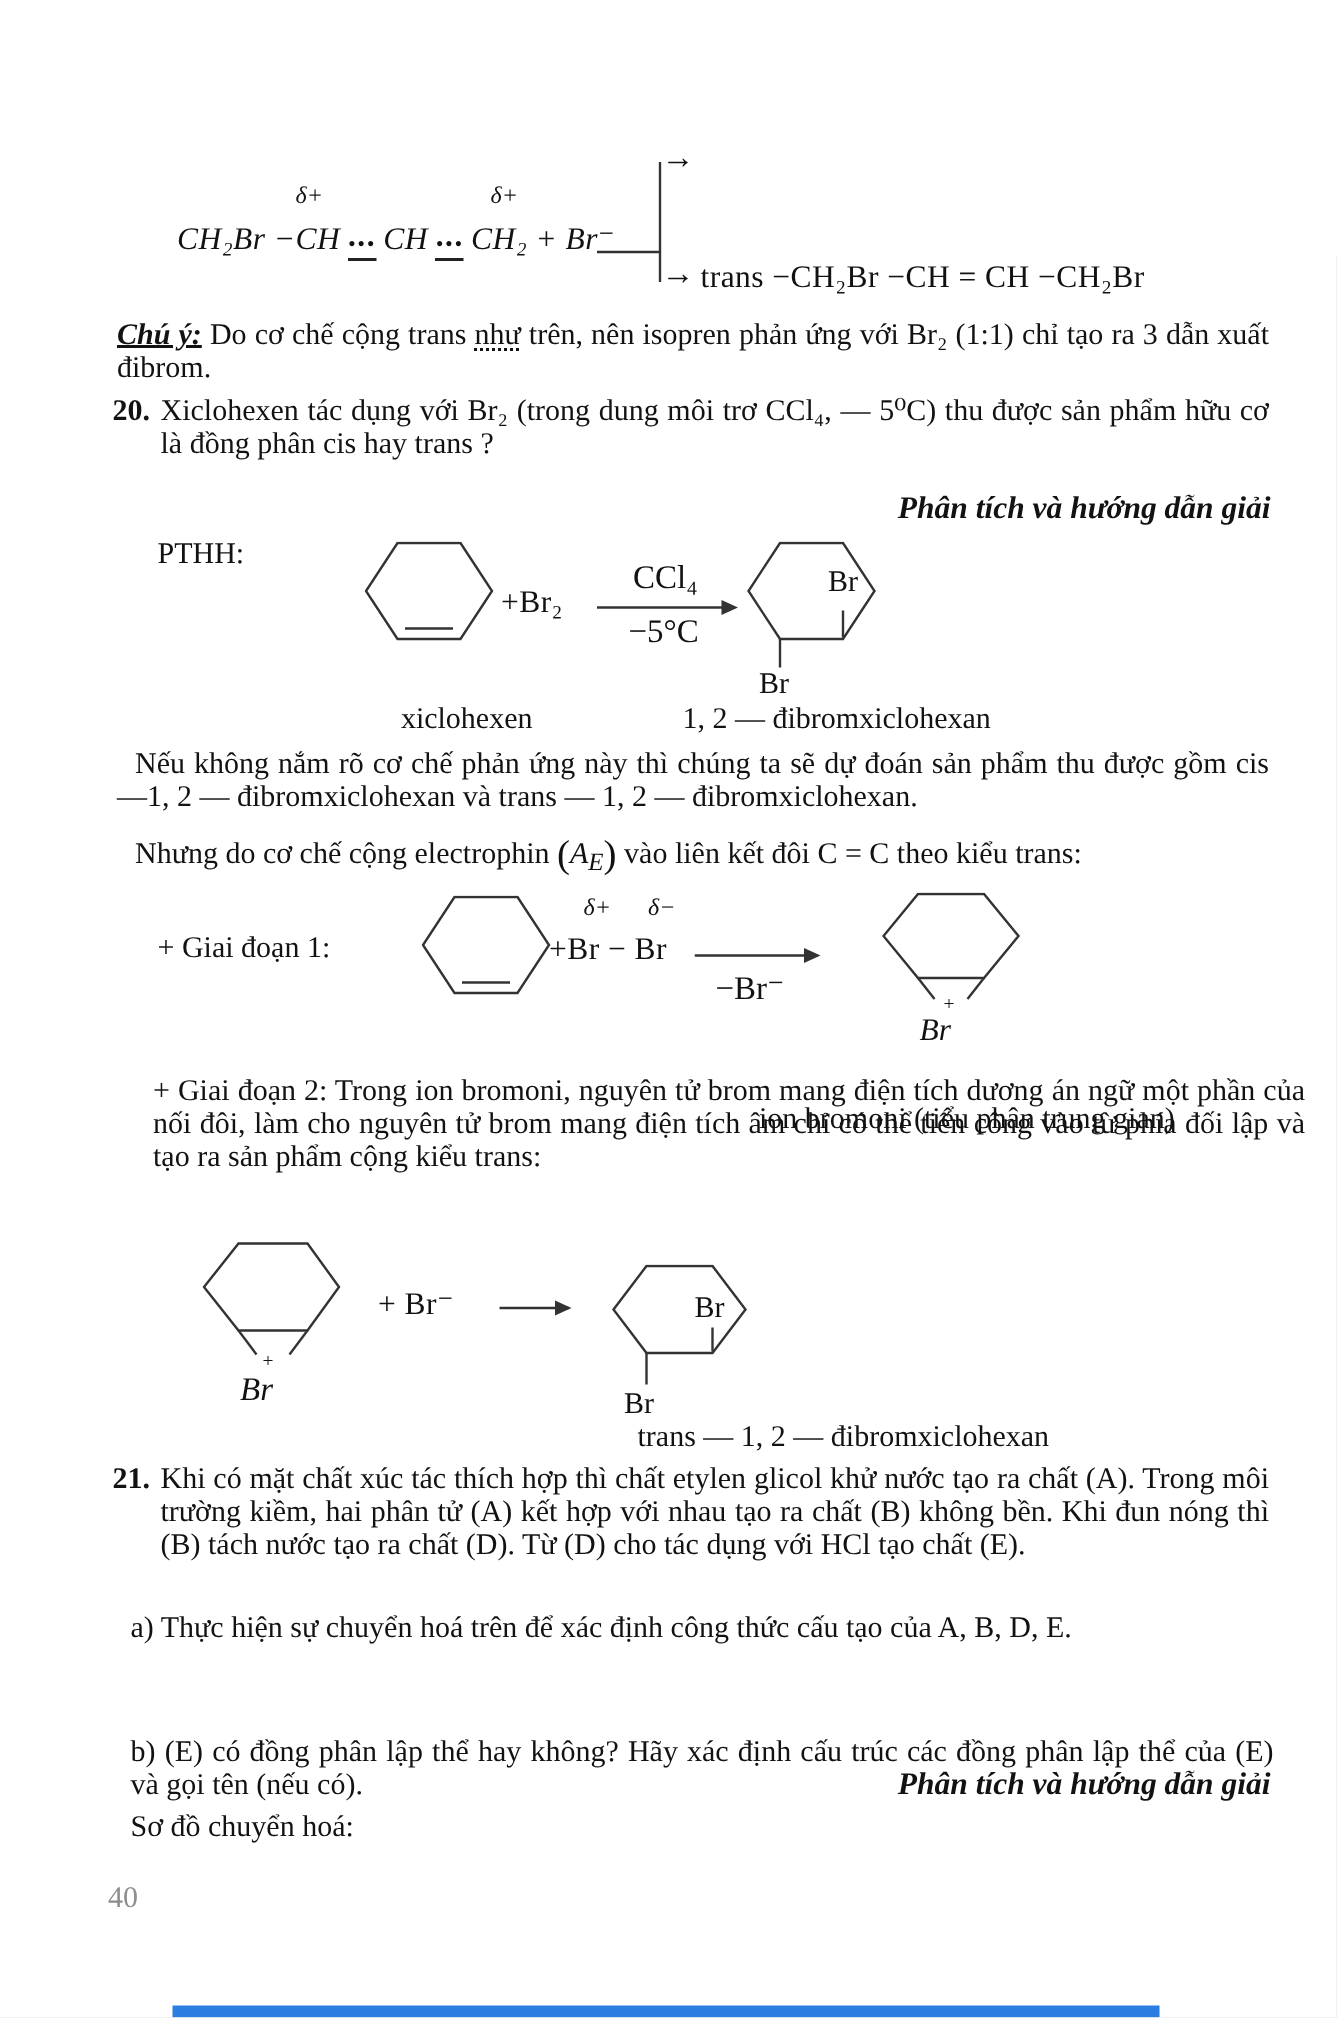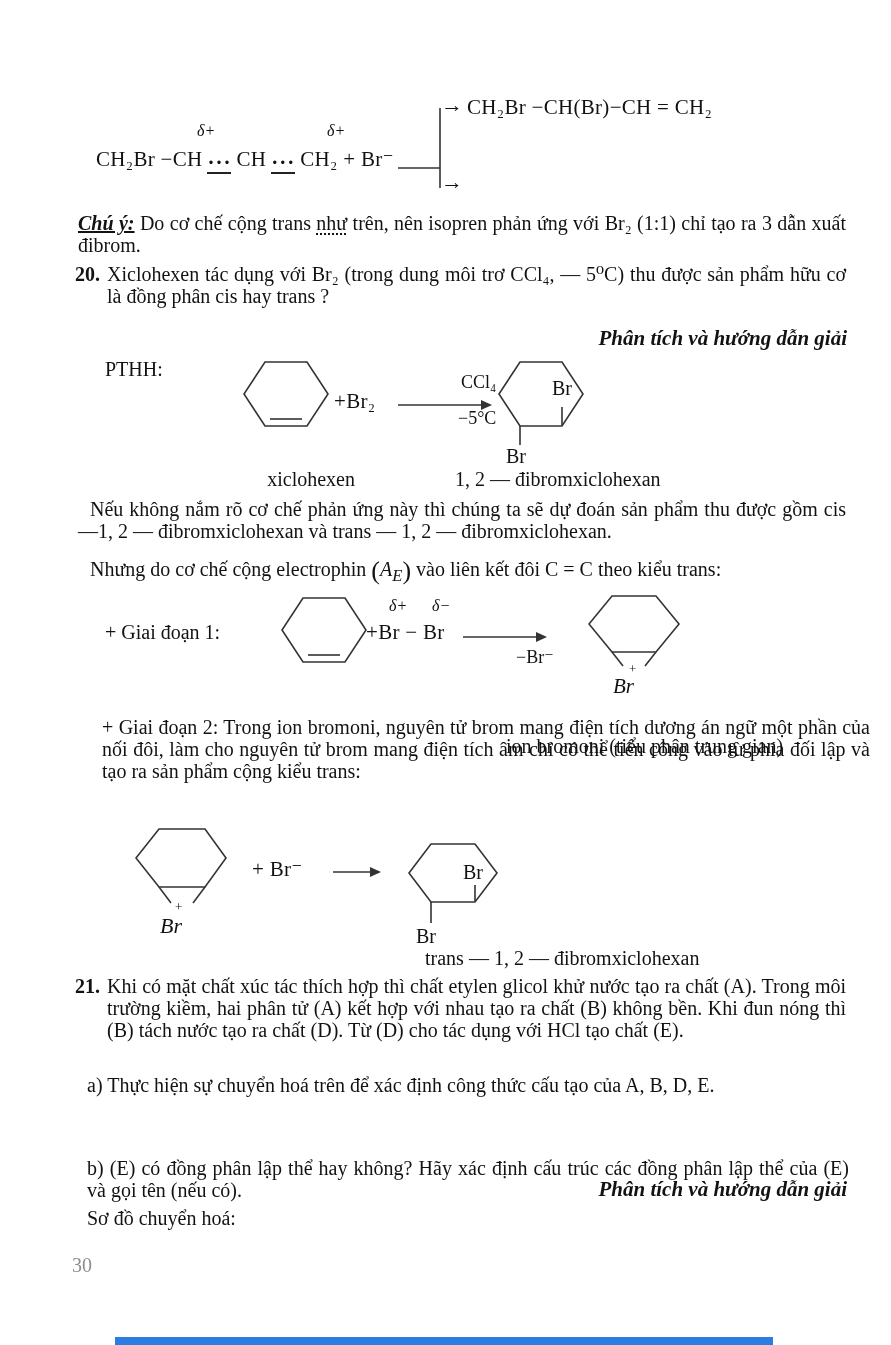--- a/index.html
+++ b/index.html
@@ -4,21 +4,21 @@
 <style>
   html,body{margin:0;padding:0;background:#e8e8e8;}
   .page{position:relative;width:891px;height:1345px;background:#ffffff;margin:0 auto;
         font-family:"Liberation Serif","DejaVu Serif",serif;color:#121212;overflow:hidden;}
   .abs{position:absolute;}
   .t{font-size:20px;line-height:22px;}
   .just{text-align:justify;}
   .center{text-align:right;}
   .bold{font-weight:bold;}
   .chem{font-size:21px;white-space:nowrap;letter-spacing:.3px;}
-  .small{font-size:18px;white-space:nowrap;margin-left:39px;}
+  .small{font-size:22px;white-space:nowrap;}
   .delta{font-size:16px;font-style:italic;white-space:nowrap;}
   .heading{font-size:21px;font-weight:bold;font-style:italic;}
   .bond{display:inline-block;border-bottom:2px solid #222;line-height:12px;height:16px;
         margin:0 5px;letter-spacing:1px;font-weight:bold;vertical-align:-3px;}
   .note-label{font-style:italic;font-weight:bold;text-decoration:underline;}
   .dotted-u{text-decoration:underline dotted;text-underline-offset:3px;}
   .ae{font-style:italic;}
   .ae .paren{font-size:26px;font-style:normal;vertical-align:-3px;}
   .brlab{font-size:20px;white-space:nowrap;}
   .brion{font-size:21px;font-style:italic;white-space:nowrap;}
@@ -30,29 +30,29 @@
   svg polygon.head{fill:#333;stroke:none;}
 </style>
 </head>
 <body>
 
 <div class="page">
 
   <span class="abs delta" style="left:197px;top:122px;">δ+</span>
   <span class="abs delta" style="left:327px;top:122px;">δ+</span>
 
-  <span class="abs chem" style="left:96px;top:147px;"><span>CH₂Br −CH</span><span class="bond">···</span><span>CH</span><span class="bond">···</span><span>CH₂ + Br⁻</span></span>
+  <span class="abs chem" style="left:118px;top:147px;font-style:italic;"><span>CH₂Br −CH</span><span class="bond">···</span><span>CH</span><span class="bond">···</span><span>CH₂ + Br⁻</span></span>
 
   <svg class="abs" style="left:396px;top:90px;" width="52" height="108">
     <line x1="2" y1="78" x2="44" y2="78"></line>
     <line x1="44" y1="18" x2="44" y2="98"></line>
   </svg>
   <span class="abs chem" style="left:441px;top:92px;font-size:22px;">→</span>
   <span class="abs chem" style="left:441px;top:169px;font-size:22px;">→</span>
-  <span class="abs chem" style="left:467px;top:95px;">CH₂Br −CH(Br)−CH = CH₂</span>
+  <span class="abs chem" style="left:467px;top:172px;">trans −CH₂Br −CH = CH −CH₂Br</span>
 
   <div class="abs t just" style="left:78px;top:212px;width:768px;"><span class="note-label">Chú ý:</span><span> Do cơ chế cộng trans </span><span class="dotted-u">như</span><span> trên, nên isopren phản ứng với Br₂ (1:1) chỉ tạo ra 3 dẫn xuất đibrom.</span></div>
 
   <span class="abs t bold" style="left:75px;top:263px;">20.</span>
   <div class="abs t just" style="left:107px;top:263px;width:739px;">Xiclohexen tác dụng với Br₂ (trong dung môi trơ CCl₄, — 5⁰C) thu được sản phẩm hữu cơ là đồng phân cis hay trans ?</div>
 
   <div class="abs heading center" style="left:75px;top:326px;width:772px;">Phân tích và hướng dẫn giải</div>
 
   <span class="abs t" style="left:105px;top:358px;">PTHH:</span>
 
@@ -127,16 +127,16 @@
   <span class="abs t" style="left:425px;top:947px;">trans — 1, 2 — đibromxiclohexan</span>
 
   <span class="abs t bold" style="left:75px;top:975px;">21.</span>
   <div class="abs t just" style="left:107px;top:975px;width:739px;">Khi có mặt chất xúc tác thích hợp thì chất etylen glicol khử nước tạo ra chất (A). Trong môi trường kiềm, hai phân tử (A) kết hợp với nhau tạo ra chất (B) không bền. Khi đun nóng thì (B) tách nước tạo ra chất (D). Từ (D) cho tác dụng với HCl tạo chất (E).</div>
   <div class="abs t" style="left:87px;top:1074px;width:760px;font-family:Liberation Serif, serif;">a) Thực hiện sự chuyển hoá trên để xác định công thức cấu tạo của A, B, D, E.</div>
   <div class="abs t just" style="left:87px;top:1125px;width:762px;margin-top:32px;">b) (E) có đồng phân lập thể hay không? Hãy xác định cấu trúc các đồng phân lập thể của (E) và gọi tên (nếu có).</div>
 
   <div class="abs heading center" style="left:75px;top:1177px;width:772px;">Phân tích và hướng dẫn giải</div>
   <span class="abs t" style="left:87px;top:1207px;">Sơ đồ chuyển hoá:</span>
 
-  <span class="abs pagenum" style="left:72px;top:1254px;">30</span>
+  <span class="abs pagenum" style="left:72px;top:1254px;">40</span>
   <div class="abs bottom-bar" style="left:115px;top:1337px;width:658px;height:8px;"></div>
 
 </div>
 
 </body></html>

